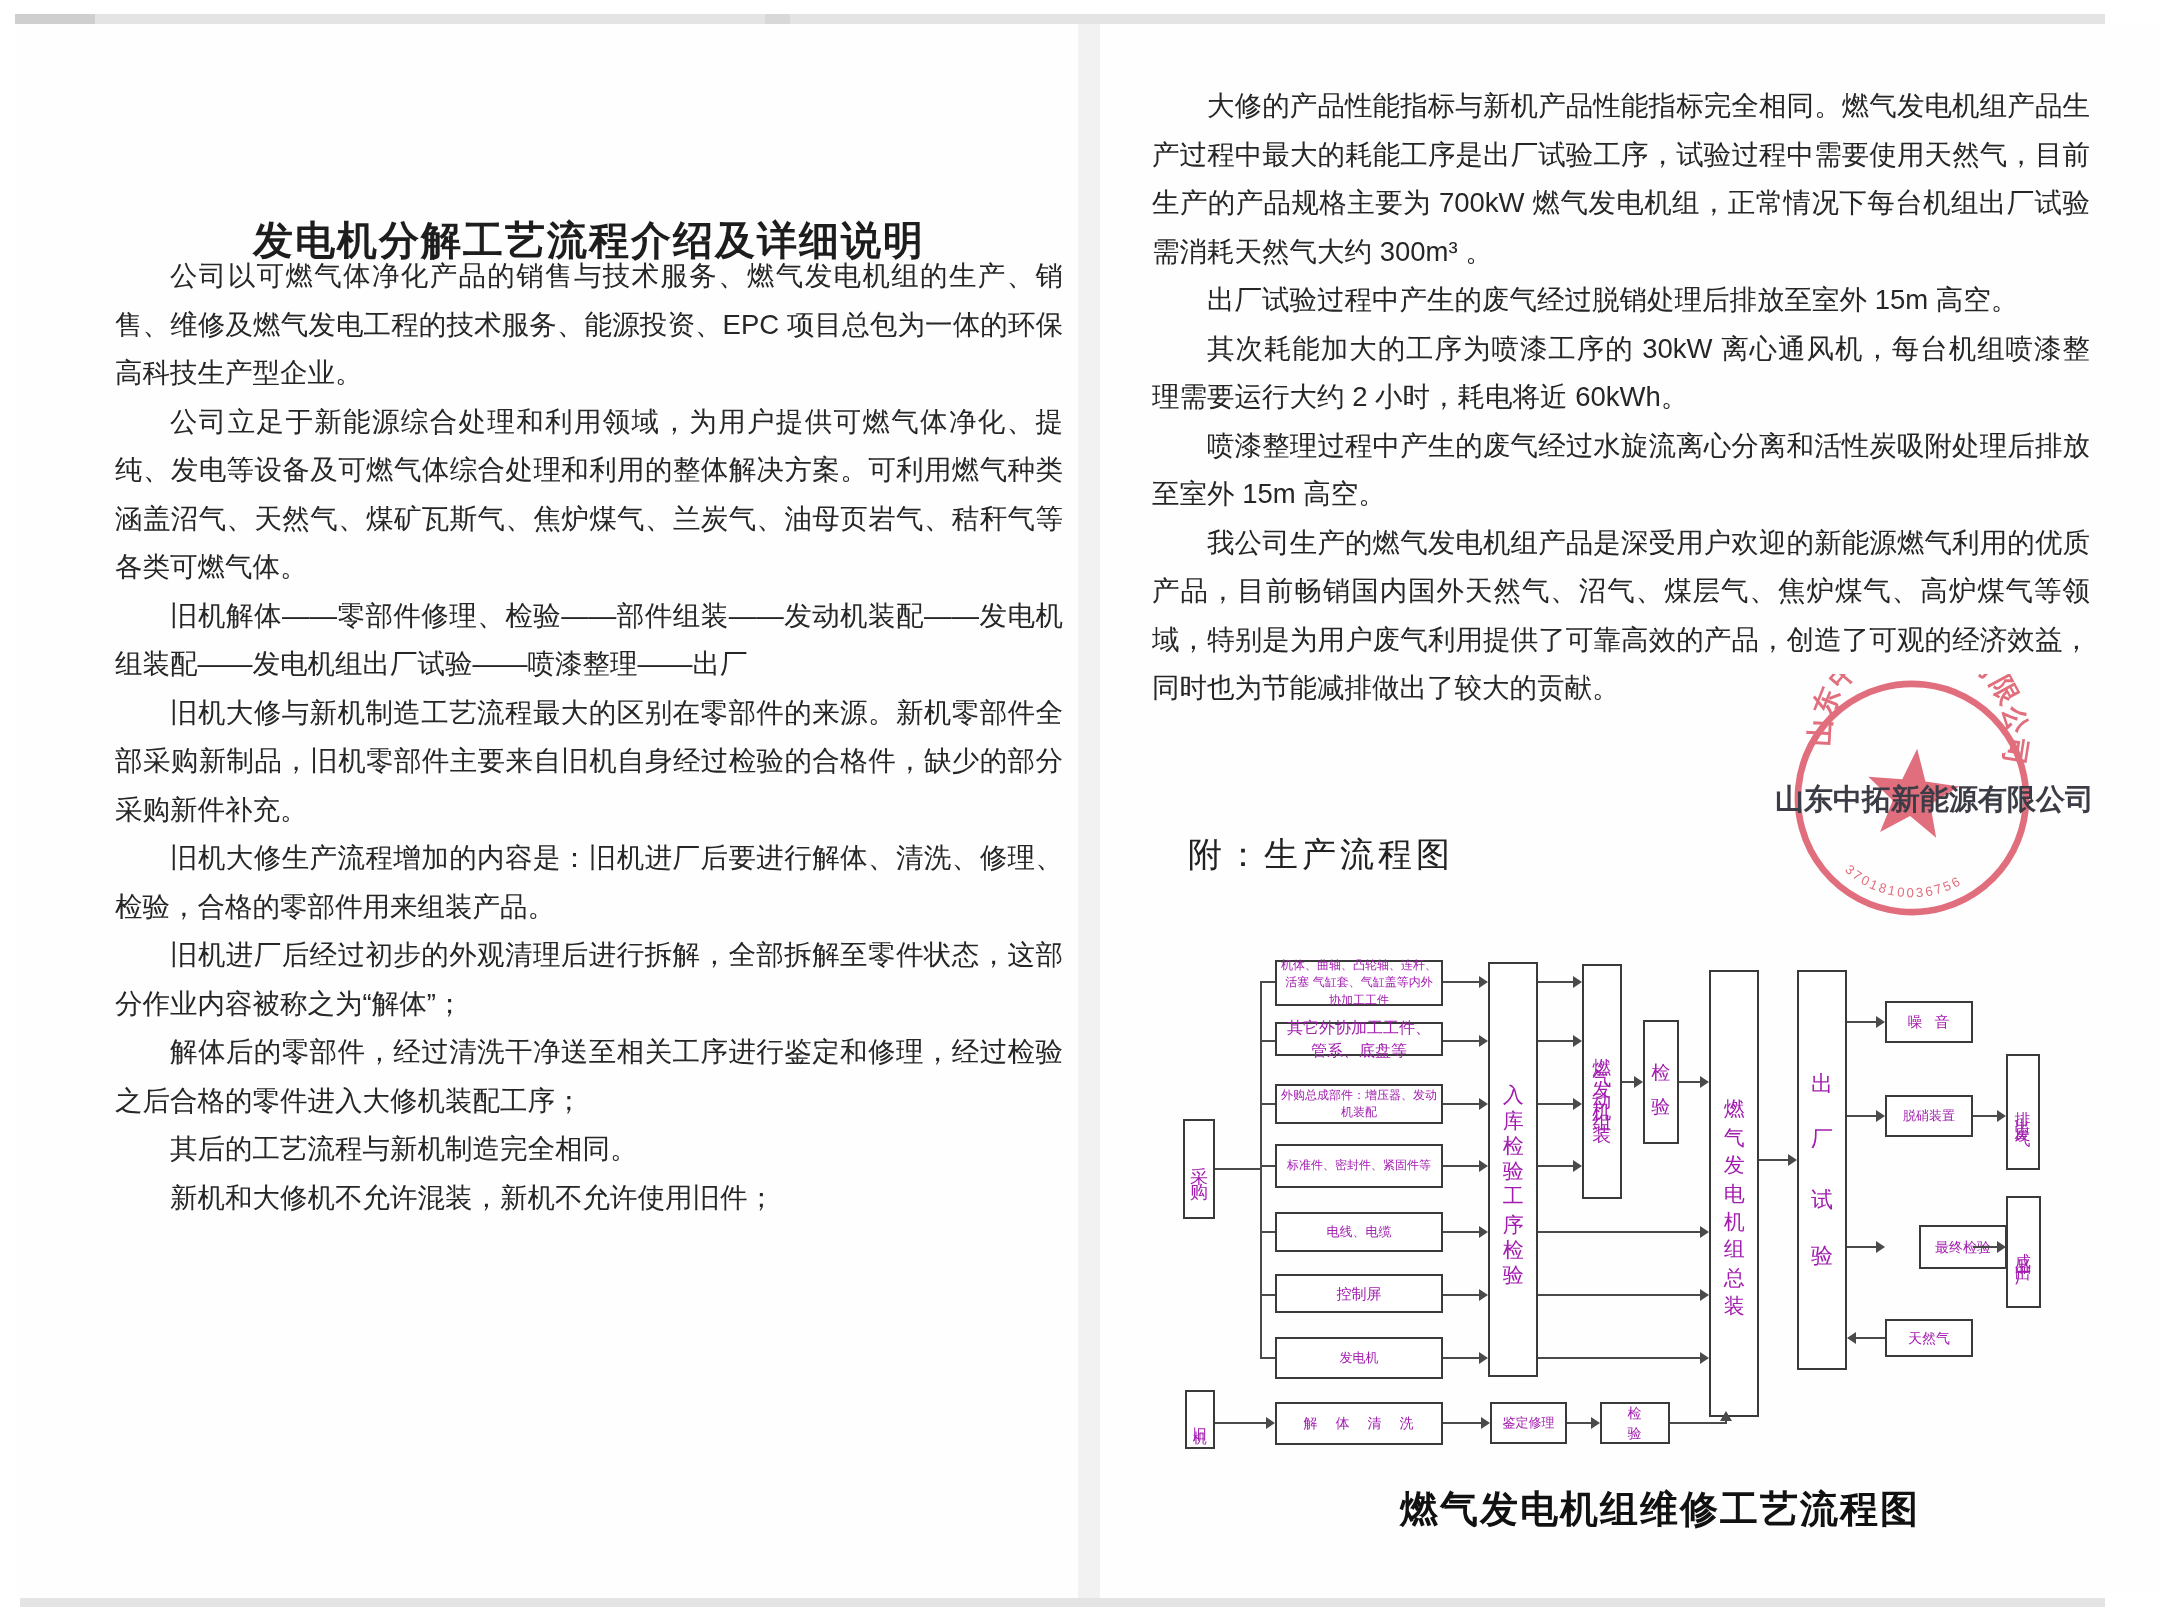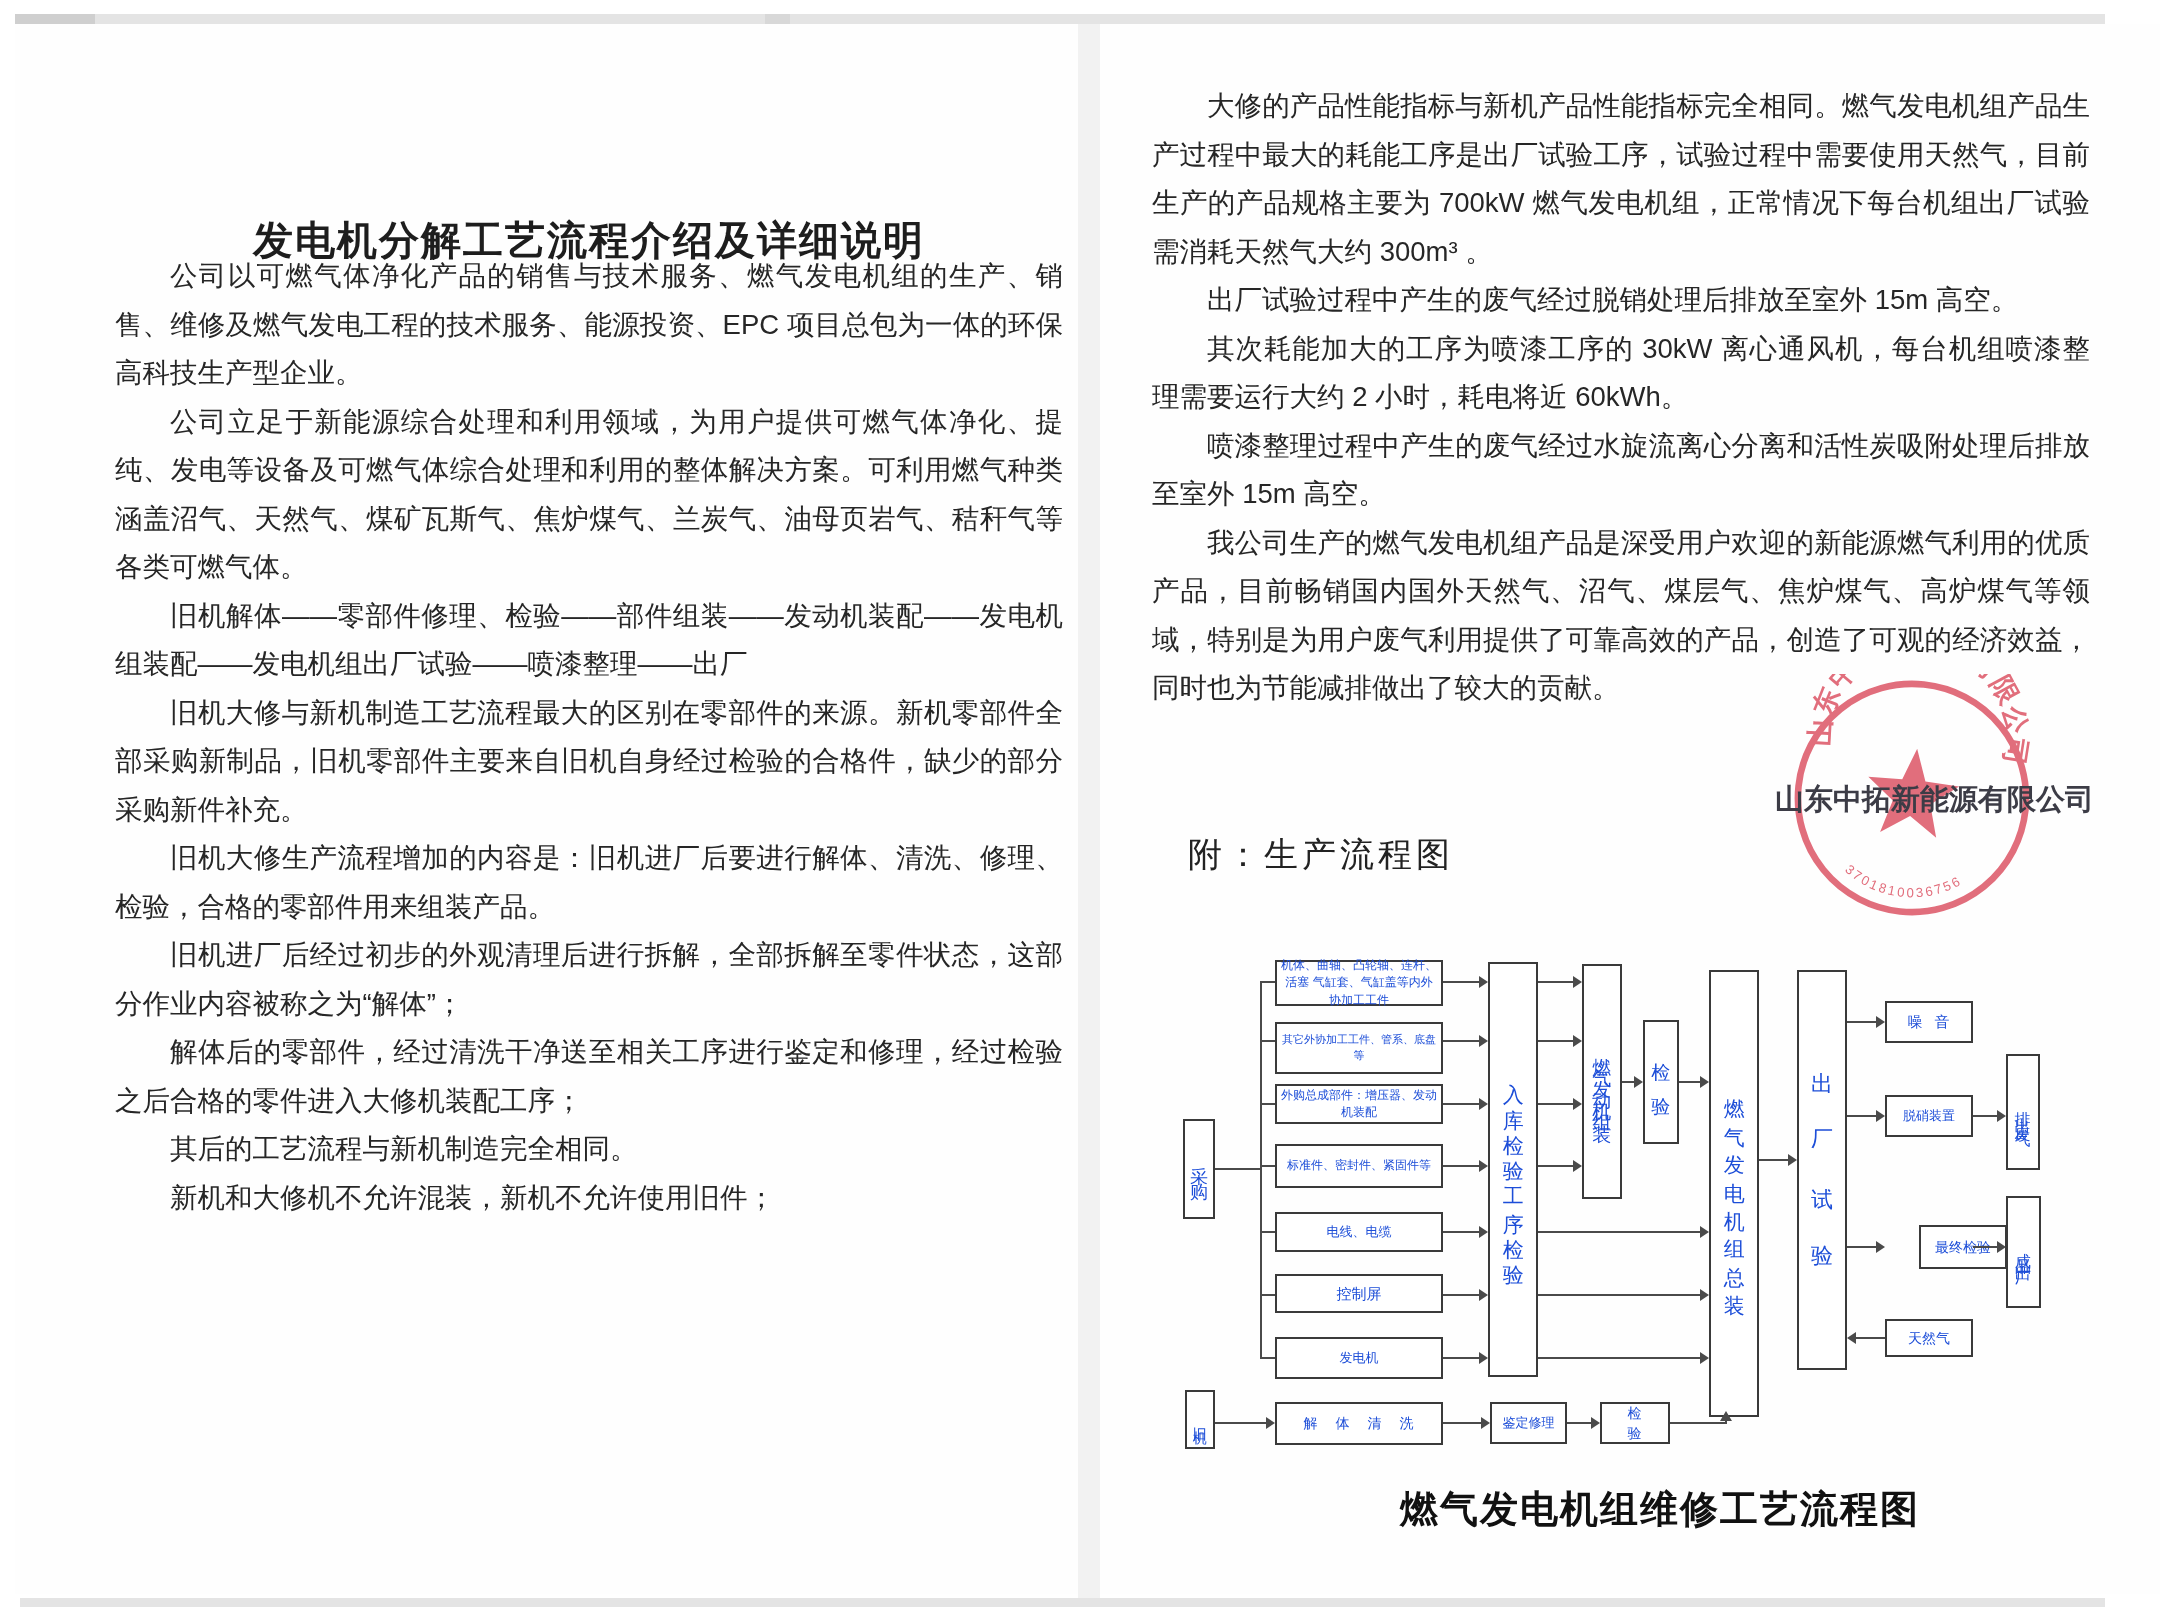--- a/index.html
+++ b/index.html
@@ -30,21 +30,21 @@
   .stamp{position:absolute;left:688px;top:650px;width:248px;height:248px;opacity:.85;pointer-events:none}
 
   .flowchart{position:absolute;left:60px;top:893px;width:1000px;height:580px}
   .fc-caption{
     position:absolute;left:160px;top:1460px;width:800px;text-align:center;
     font-size:38px;font-weight:bold;color:#111;letter-spacing:2px;
   }
   .node{
     position:absolute;border:2px solid #3a3a3a;background:#fff;box-sizing:border-box;
     display:flex;align-items:center;justify-content:center;
-    font-size:13.5px;color:#1d4ed8;text-align:center;line-height:1.45;padding:1px 3px;
+    font-size:13.5px;color:#a21caf;text-align:center;line-height:1.45;padding:1px 3px;
   }
   .vert{writing-mode:vertical-rl;text-orientation:upright;padding:2px 0}
   .hl{position:absolute;height:2px;background:#4a4a4a}
   .vl{position:absolute;width:2px;background:#4a4a4a}
   .ar{position:absolute;width:0;height:0;border:6px solid transparent}
   .ar.r{border-left:9px solid #4a4a4a;border-right:0}
   .ar.l{border-right:9px solid #4a4a4a;border-left:0}
   .ar.u{border-bottom:10px solid #4a4a4a;border-top:0}
 </style>
 </head>
@@ -96,21 +96,21 @@
   </svg>
 
   <div class="signature">山东中拓新能源有限公司</div>
   <div class="attach-heading">附：生产流程图</div>
 
   <div class="flowchart">
 
     <div class="node vert" style="left:23px;top:202px;width:32px;height:100px;font-size:18px;letter-spacing:16px">采购</div>
 
     <div class="node" style="left:115px;top:43px;width:168px;height:46px;font-size:12px">机体、曲轴、凸轮轴、连杆、活塞 气缸套、气缸盖等内外协加工工件</div>
-    <div class="node" style="left:115px;top:105px;width:168px;height:52px;font-size:11px">其它外协加工工件、管系、底盘等</div>
+    <div class="node" style="left:115px;top:105px;width:168px;height:34px;font-size:16px">其它外协加工工件、管系、底盘等</div>
     <div class="node" style="left:115px;top:167px;width:168px;height:40px;font-size:12px">外购总成部件：增压器、发动机装配</div>
     <div class="node" style="left:115px;top:227px;width:168px;height:44px;font-size:12px">标准件、密封件、紧固件等</div>
     <div class="node" style="left:115px;top:295px;width:168px;height:40px;font-size:13px">电线、电缆</div>
     <div class="node" style="left:115px;top:357px;width:168px;height:39px;font-size:15px">控制屏</div>
     <div class="node" style="left:115px;top:420px;width:168px;height:42px;font-size:13px">发电机</div>
 
     <div class="node vert" style="left:328px;top:45px;width:50px;height:415px;font-size:21px;letter-spacing:26px">入库检验工序检验</div>
 
     <div class="node vert" style="left:422px;top:47px;width:40px;height:235px;font-size:19px;letter-spacing:11px">燃气发动机组装</div>
 

